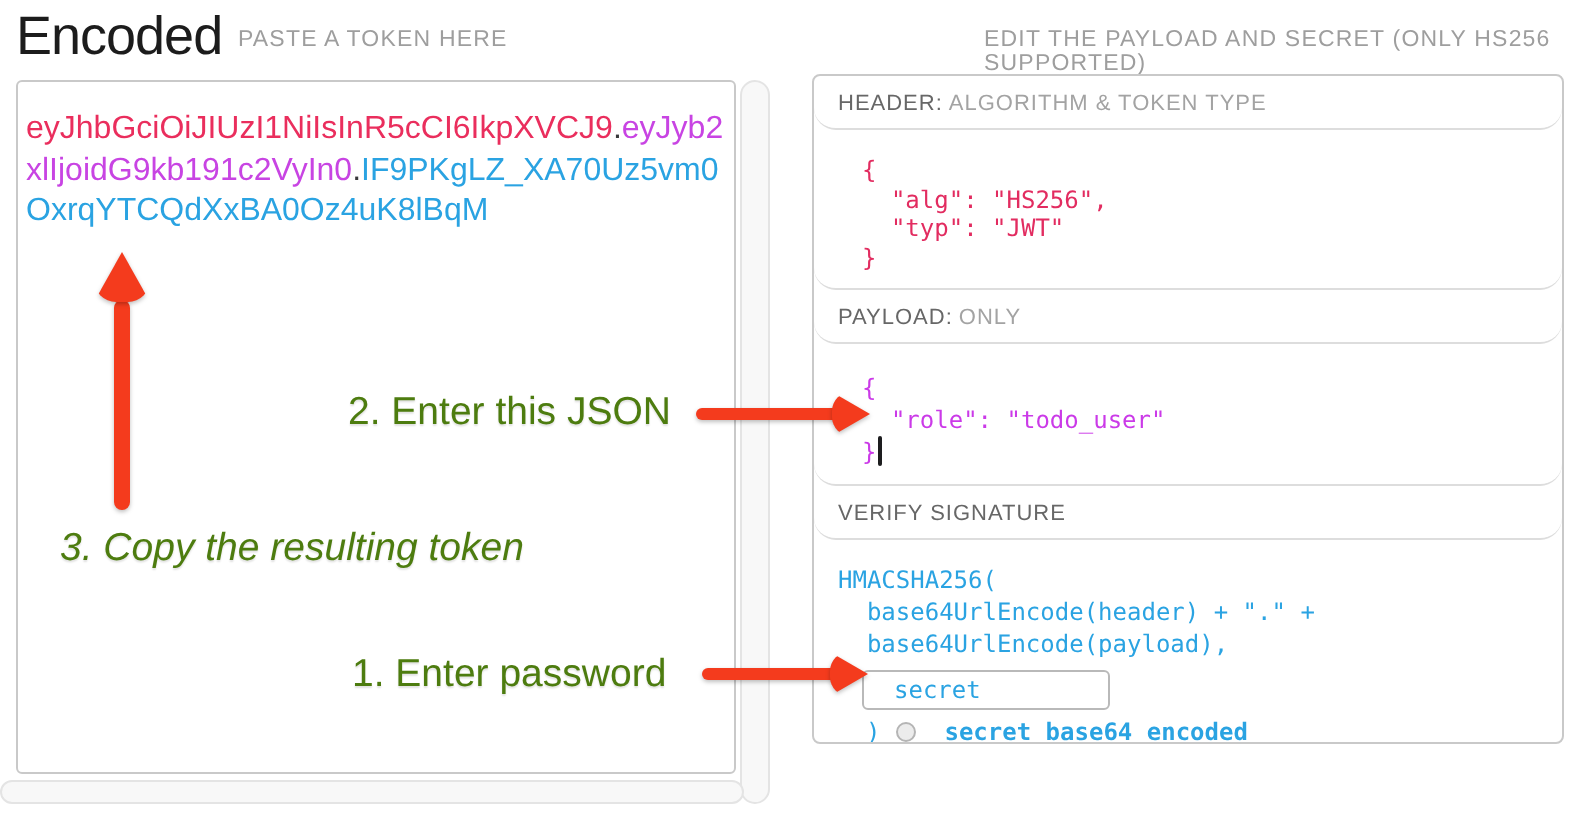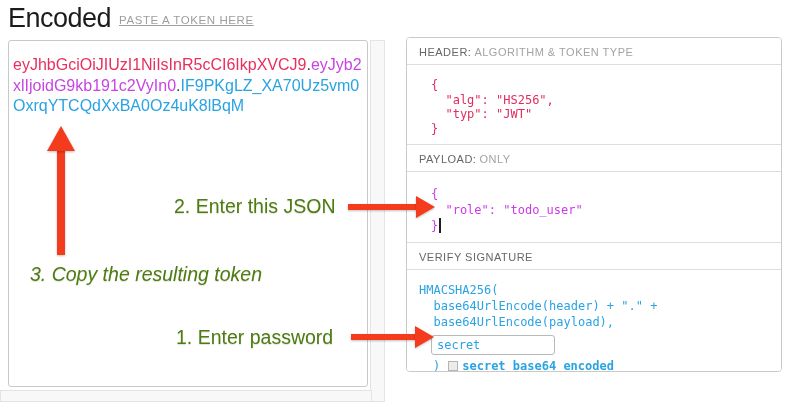--- a/index.html
+++ b/index.html
@@ -1,15 +1,15 @@
 <!DOCTYPE html>
 <html><head>
 <meta charset="utf-8">
 <style>
-  * { margin: 0; padding: 0; box-sizing: border-box; }
+  * { margin: 0; padding: 0; box-sizing: border-box; border-radius: 11px; }
   html, body { background: #ffffff; }
   body { font-family: "Liberation Sans", sans-serif; }
   .stage {
     position: relative; width: 793px; height: 411px;
     background: #fff; overflow: hidden;
   }
 
   
   .col-title { position: absolute; top: 3px; font-size: 27px; font-weight: 400; color: #1c1c1c; letter-spacing: -0.5px; }
   .col-sub   { position: absolute; top: 14px; font-size: 11.5px; color: #9e9e9e; letter-spacing: 0.6px; }
@@ -54,31 +54,31 @@
     font-family: "DejaVu Sans Mono", monospace; font-size: 12px;
     border-bottom: 1px solid #ddd; background: #fff;
   }
   .code-block pre { font: inherit; white-space: pre; }
   .hdr-code { height: 80px; padding: 13px 0 0 24px; color: #e22c60; line-height: 14.5px; }
   .pl-code  { height: 71px; padding: 14px 0 0 24px; color: #cb3ae8; line-height: 16px; position: relative; }
   .caret { position: absolute; left: 32px; top: 46px; width: 1.5px; height: 15px; background: #1d1d1f; }
   .sig-code { padding: 12px 0 0 12px; color: #2aa3e2; line-height: 16px; border-bottom: none; }
   .secret-input {
     display: block; margin: 5px 0 3px 12px; width: 124px; height: 20px;
-    border: 1px solid #b9b9b9; border-radius: 3px; padding: 1px 5px;
+    border: 1px solid #b9b9b9; border-radius: 3px; padding: 1px 15px;
     font-family: "DejaVu Sans Mono", monospace; font-size: 12px; color: #2aa3e2;
     outline: none; background: #fff;
   }
   .close-row { display: flex; align-items: center; padding-left: 14px; margin-top: 2px;
                font-family: "DejaVu Sans Mono", monospace; font-size: 12px; }
   .checkbox {
     width: 10px; height: 10px; margin-left: 8px; margin-right: 4px;
     background: #ececec; border: 1px solid #b5b5b5; display: inline-block;
   }
-  .cb-label { font-weight: bold; }
+  .cb-label { font-weight: bold; margin-left: 10px; }
 
   
   .anno-text {
     position: absolute; color: #4d7c0f; font-size: 19.5px; font-weight: 400;
     text-shadow: 0 1px 1px rgba(0,0,0,0.12); white-space: nowrap;
   }
   .arrow-shaft-v {
     position: absolute; left: 57px; top: 150px; width: 8px; height: 105px;
     background: #f43b1d; filter: drop-shadow(0 1px 1px rgba(0,0,0,0.25));
   }
@@ -105,21 +105,22 @@
     border-top: 11px solid transparent; border-bottom: 11px solid transparent;
     border-left: 19px solid #f43b1d; filter: drop-shadow(0 1px 1px rgba(0,0,0,0.25));
   }
 </style>
 </head>
 <body>
 
 <div class="stage">
 
   <div class="col-title" style="left:8px;">Encoded</div>
-  <div class="col-sub" style="left:119px;text-decoration:underline;">PASTE A TOKEN HERE</div>
+  <div class="col-sub" style="left:119px;">PASTE A TOKEN HERE</div>
+  <div class="col-sub" style="left:492px;">EDIT THE PAYLOAD AND SECRET (ONLY HS256 SUPPORTED)</div>
 
   <div class="enc-panel">
     <div class="token-text"><span class="tok-header">eyJhbGciOiJIUzI1NiIsInR5cCI6IkpXVCJ9</span><span class="tok-dot">.</span><span class="tok-payload">eyJyb2xlIjoidG9kb191c2VyIn0</span><span class="tok-dot">.</span><span class="tok-signature">IF9PKgLZ_XA70Uz5vm0OxrqYTCQdXxBA0Oz4uK8lBqM</span></div>
   </div>
   <div class="vscroll"></div>
   <div class="hscroll"></div>
 
   <div class="dec-panel">
     <div class="sec-label">
       <span class="strong">HEADER:</span><span class="rest">ALGORITHM &amp; TOKEN TYPE</span>

